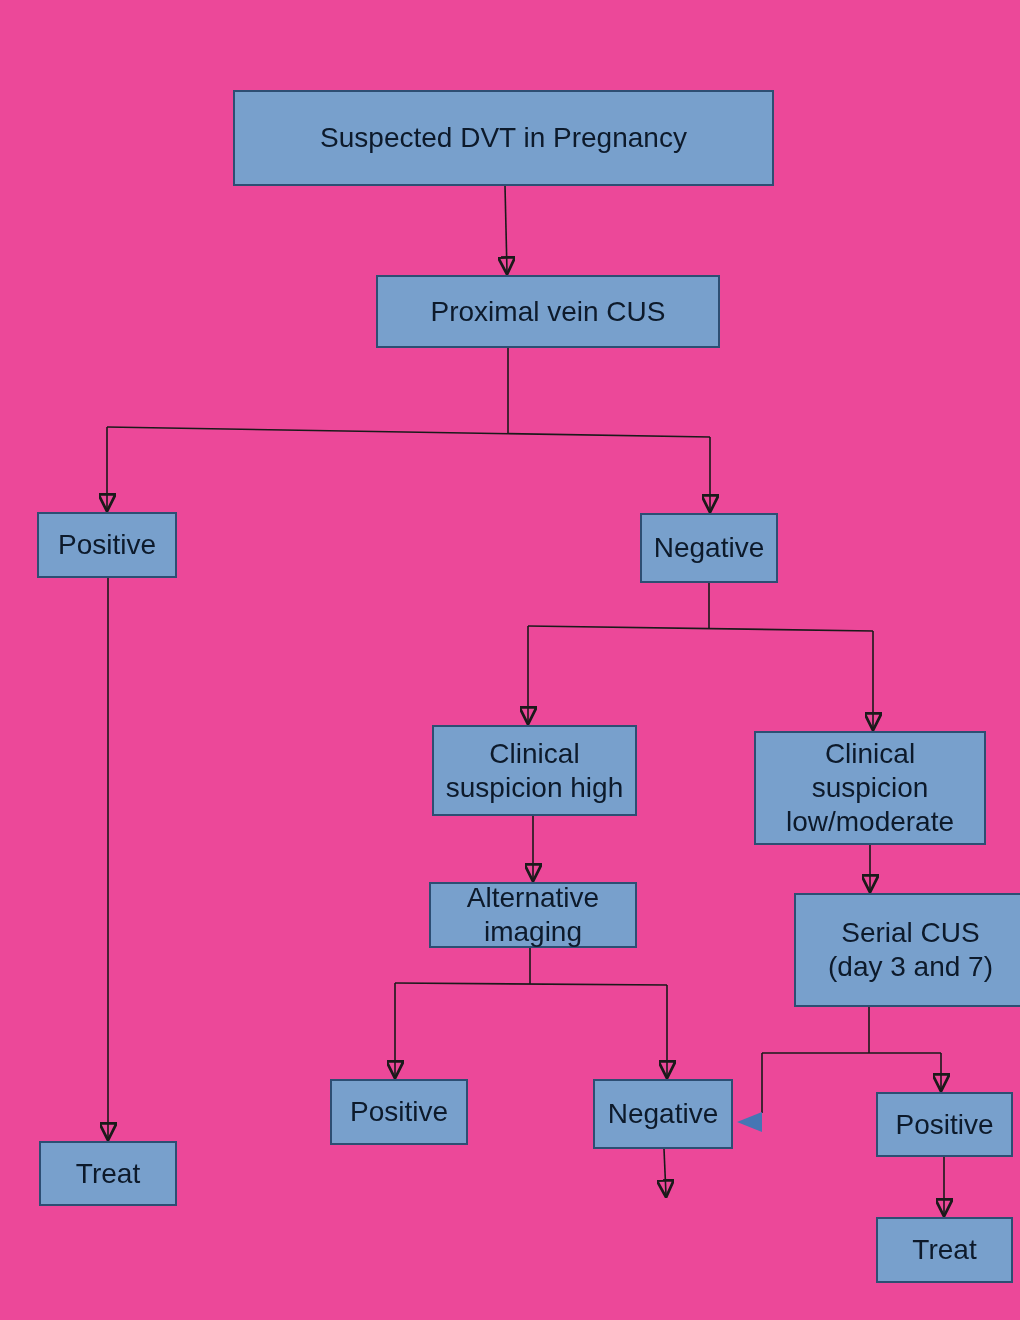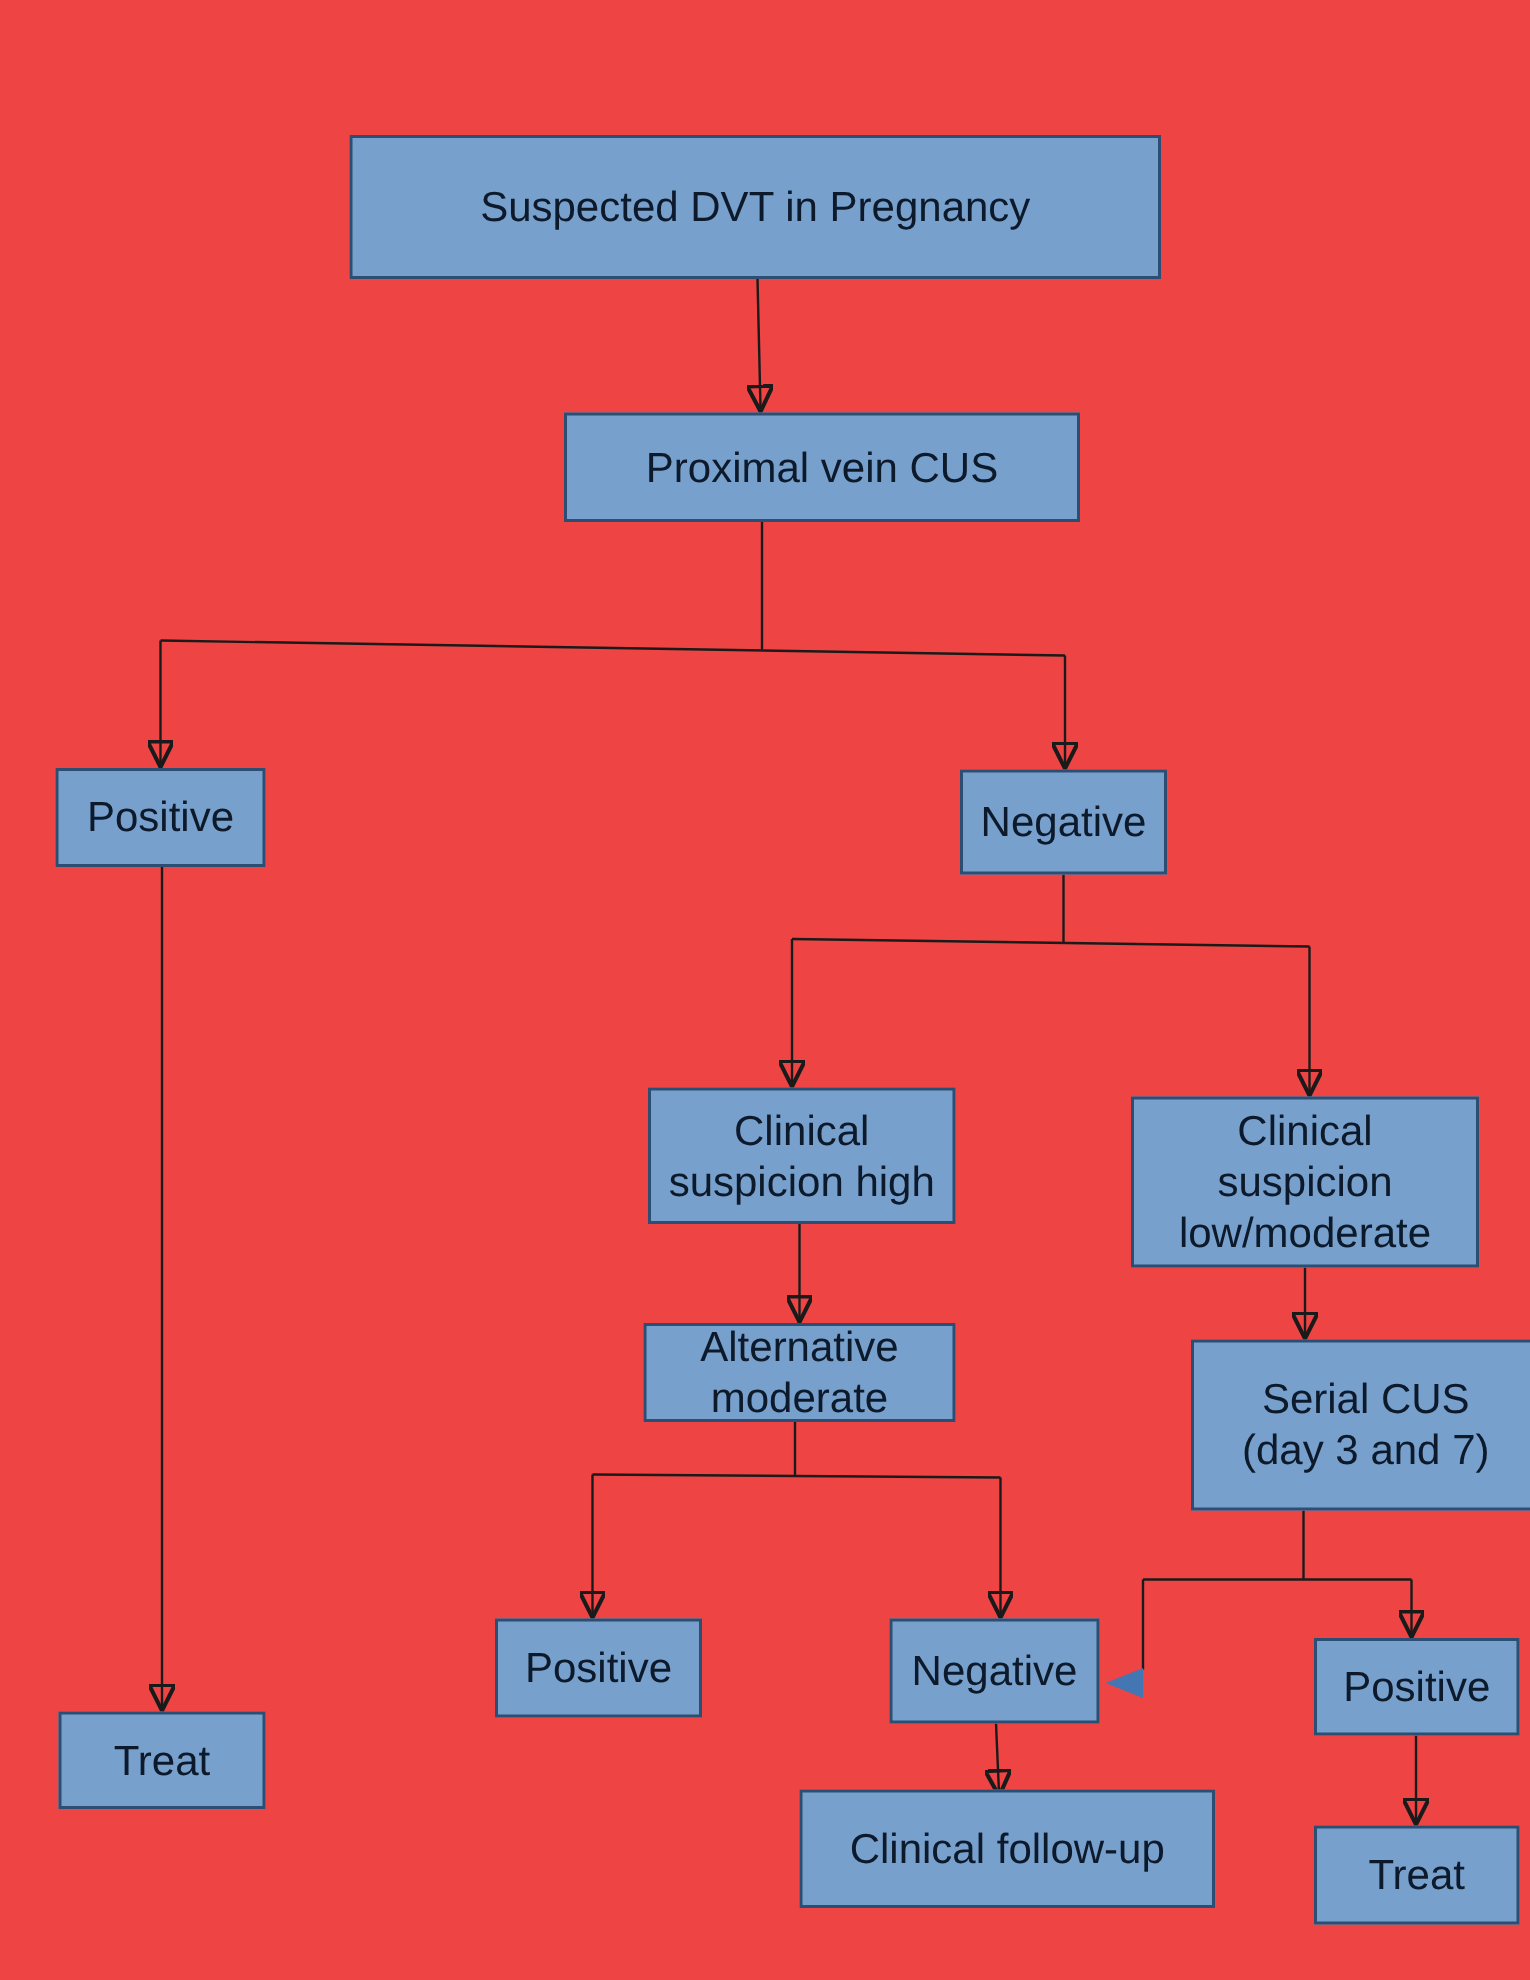--- a/index.html
+++ b/index.html
@@ -4,21 +4,21 @@
 <style>
   html, body {
     margin: 0;
     padding: 0;
     background: #ffffff;
   }
   #canvas {
     position: relative;
     width: 1020px;
     height: 1320px;
-    background: #ef4444;
+    background: #ec4899;
     font-family: "Liberation Sans", "DejaVu Sans", sans-serif;
     overflow: hidden;
   }
   .node {
     position: absolute;
     box-sizing: border-box;
     background: #78a0cc;
     border: 2px solid #2d4e73;
     color: #0d1a2b;
     display: flex;
@@ -117,30 +117,29 @@
   <div class="node" id="n-cus-neg">Negative</div>
 
   <div class="node" id="n-susp-high">Clinical
 suspicion high</div>
 
   <div class="node" id="n-susp-low">Clinical
 suspicion
 low/moderate</div>
 
   <div class="node" id="n-alt-img">Alternative
-moderate</div>
+imaging</div>
 
   <div class="node" id="n-serial">Serial CUS
 (day 3 and 7)</div>
 
   <div class="node" id="n-img-pos">Positive</div>
 
   <div class="node" id="n-img-neg">Negative</div>
 
   <div class="node" id="n-serial-pos">Positive</div>
 
   <div class="node" id="n-treat-left">Treat</div>
 
-  <div class="node" id="n-followup">Clinical follow-up</div>
 
   <div class="node" id="n-treat-right">Treat</div>
 
 </div>
 
 </body></html>

